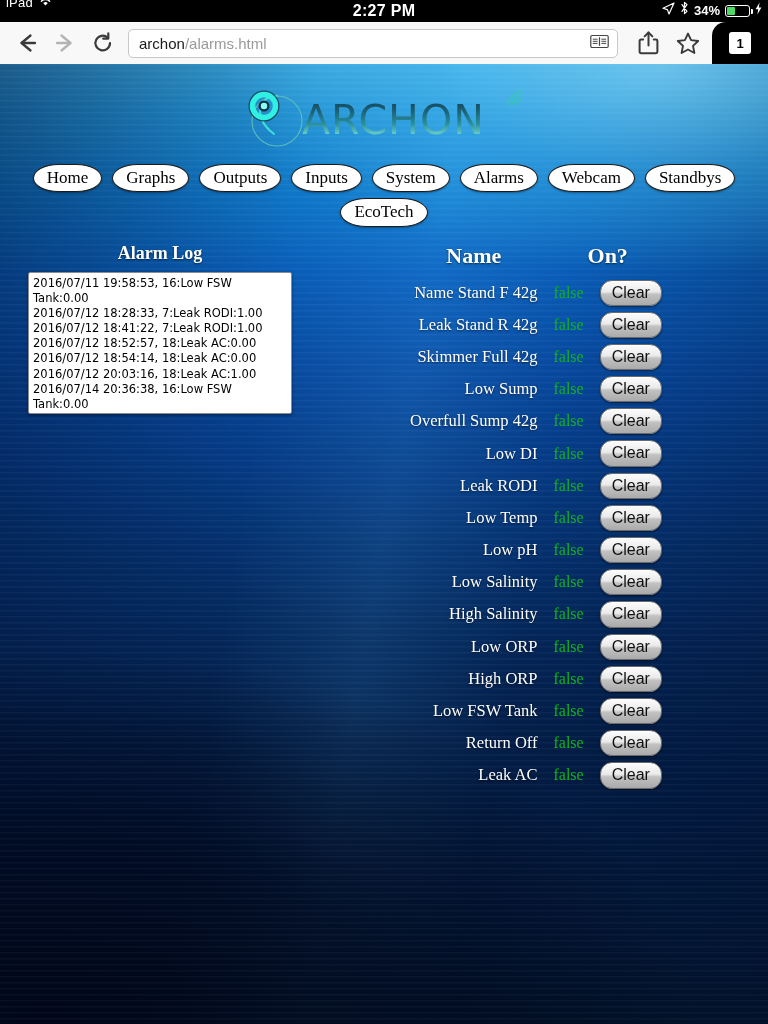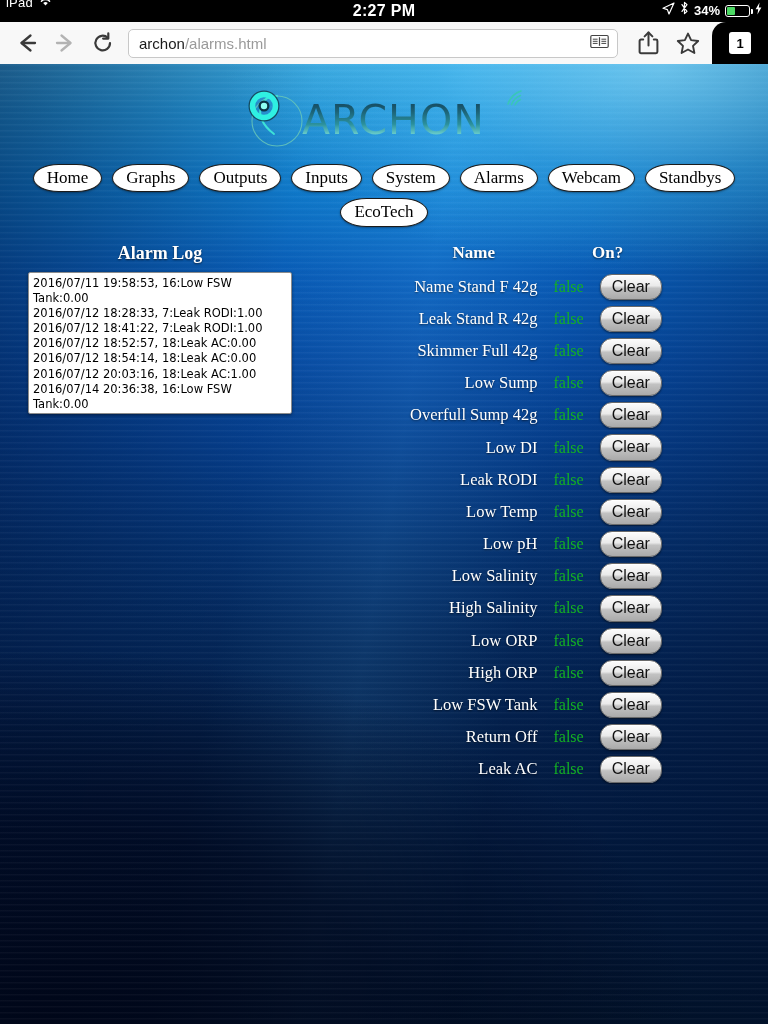--- a/index.html
+++ b/index.html
@@ -316,21 +316,21 @@
     border-radius: 12px;
   }
 
   
   table.alarms {
     border-collapse: collapse;
     margin: 0 auto;
   }
   table.alarms th {
     font-family: "Liberation Serif", serif;
-    font-size: 17px;
+    font-size: 22px;
     font-weight: bold;
     color: #ffffff;
     text-shadow: 0 1px 2px rgba(0,0,0,0.6);
     padding: 0 8px 8px;
     text-align: center;
   }
   table.alarms td {
     padding: 3px 8px;
     vertical-align: middle;
   }

